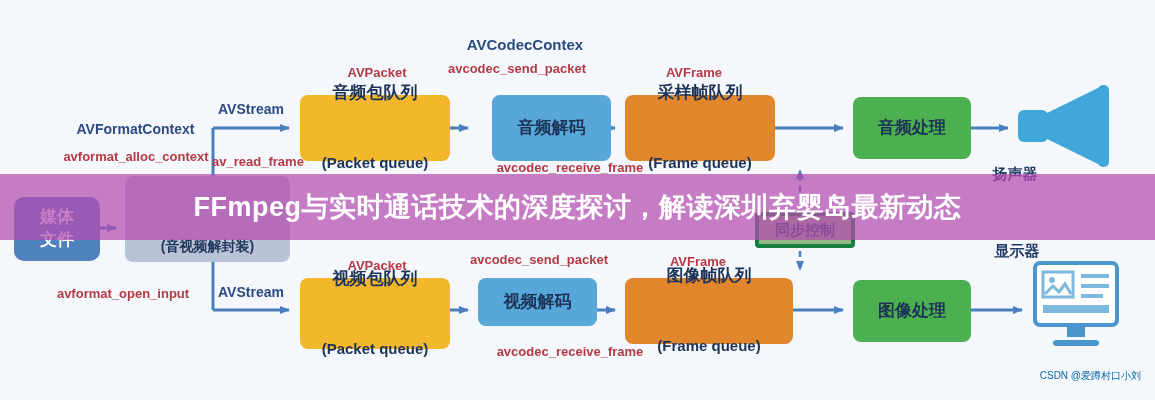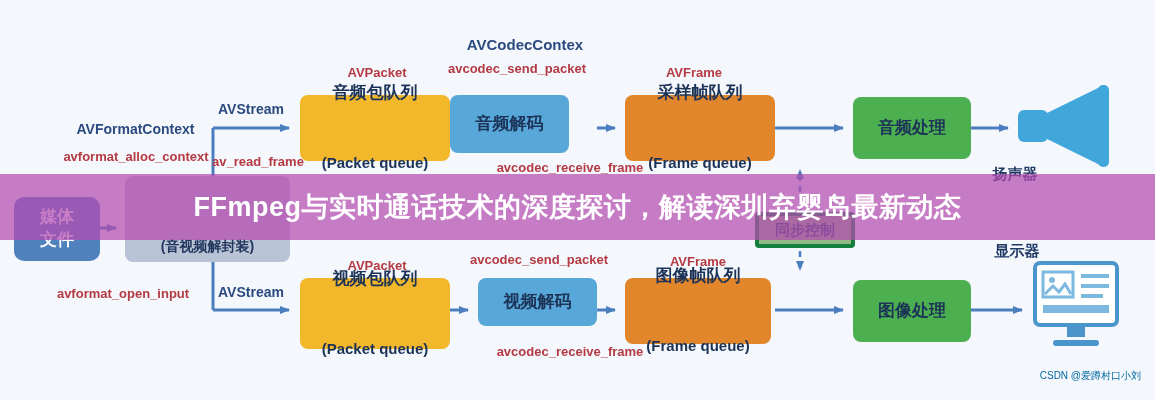--- a/index.html
+++ b/index.html
@@ -85,21 +85,21 @@
 
   <div class="node demux" style="left:125px;top:176px;width:165px;height:86px">
     <div class="l2">(音视频解封装)</div>
   </div>
 
   <div class="node" style="left:300px;top:95px;width:150px;height:66px;background:#f2b72b">
     <div class="l1">音频包队列</div>
     <div class="l2">(Packet queue)</div>
   </div>
 
-  <div class="node" style="left:450px;top:95px;width:119px;height:58px;background:#57a7d9">
+  <div class="node" style="left:492px;top:95px;width:119px;height:66px;background:#57a7d9">
     <div class="l1">音频解码</div>
   </div>
 
   <div class="node" style="left:625px;top:95px;width:150px;height:66px;background:#e2862c">
     <div class="l1">采样帧队列</div>
     <div class="l2">(Frame queue)</div>
   </div>
 
   <div class="node" style="left:853px;top:97px;width:118px;height:62px;background:#4cb051">
     <div class="l1">音频处理</div>
@@ -107,21 +107,21 @@
 
   <div class="node" style="left:300px;top:278px;width:150px;height:71px;background:#f2b72b">
     <div class="l1">视频包队列</div>
     <div class="l2">(Packet queue)</div>
   </div>
 
   <div class="node" style="left:478px;top:278px;width:119px;height:48px;background:#57a7d9">
     <div class="l1">视频解码</div>
   </div>
 
-  <div class="node" style="left:625px;top:278px;width:146px;height:66px;background:#e2862c">
+  <div class="node" style="left:625px;top:278px;width:168px;height:66px;background:#e2862c">
     <div class="l1">图像帧队列</div>
     <div class="l2">(Frame queue)</div>
   </div>
 
   <div class="node" style="left:853px;top:280px;width:118px;height:62px;background:#4cb051">
     <div class="l1">图像处理</div>
   </div>
 
   <div class="node sync" style="left:755px;top:212px;width:100px;height:36px">
     <div>同步控制</div>

